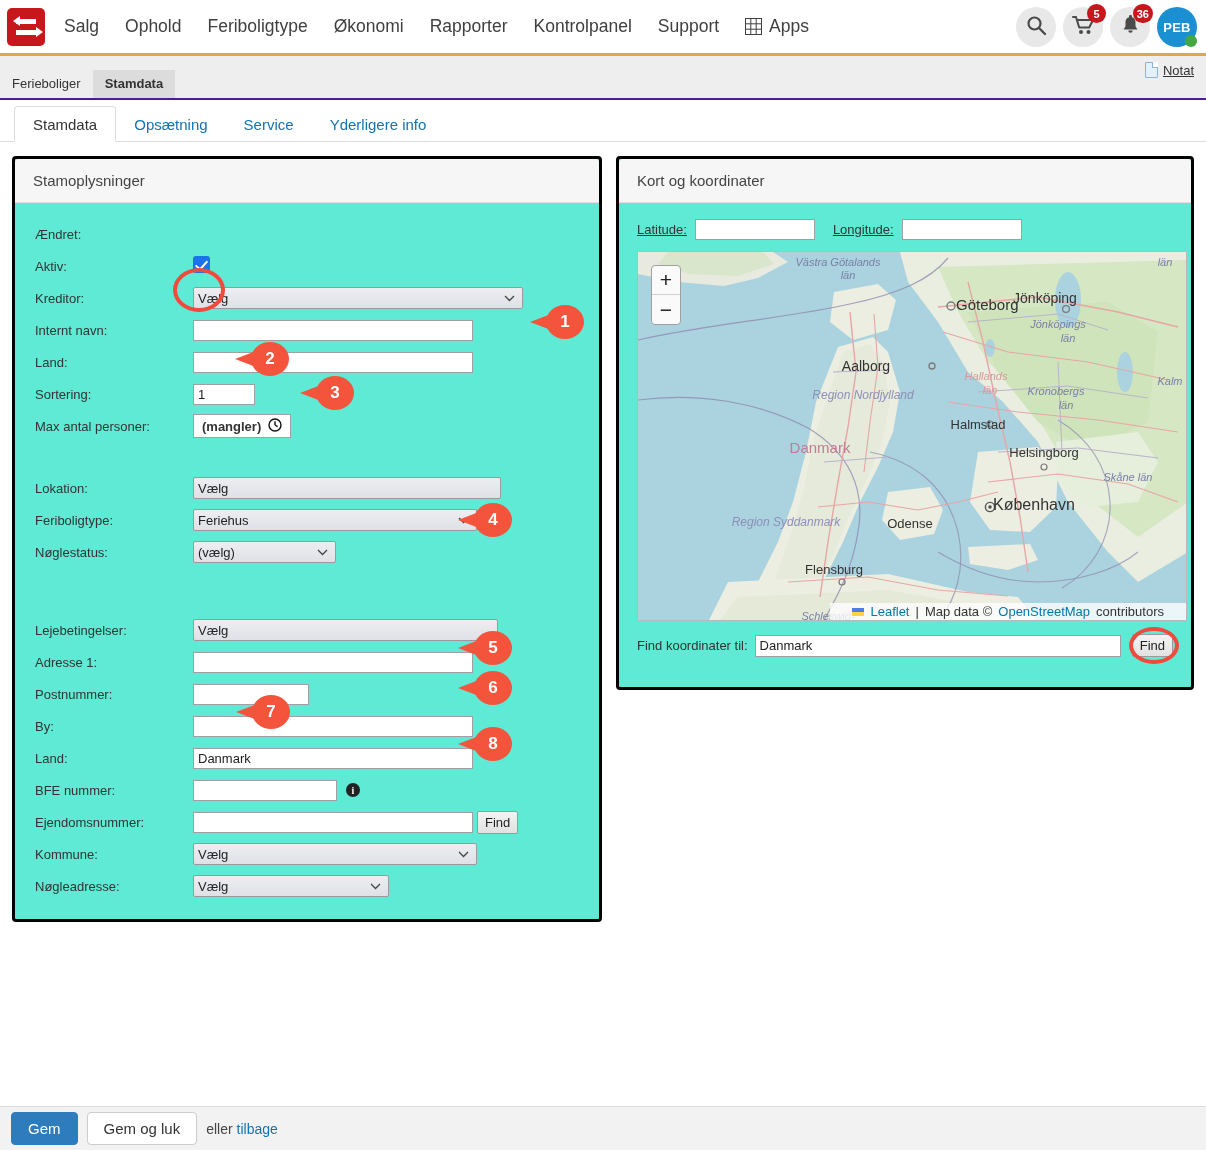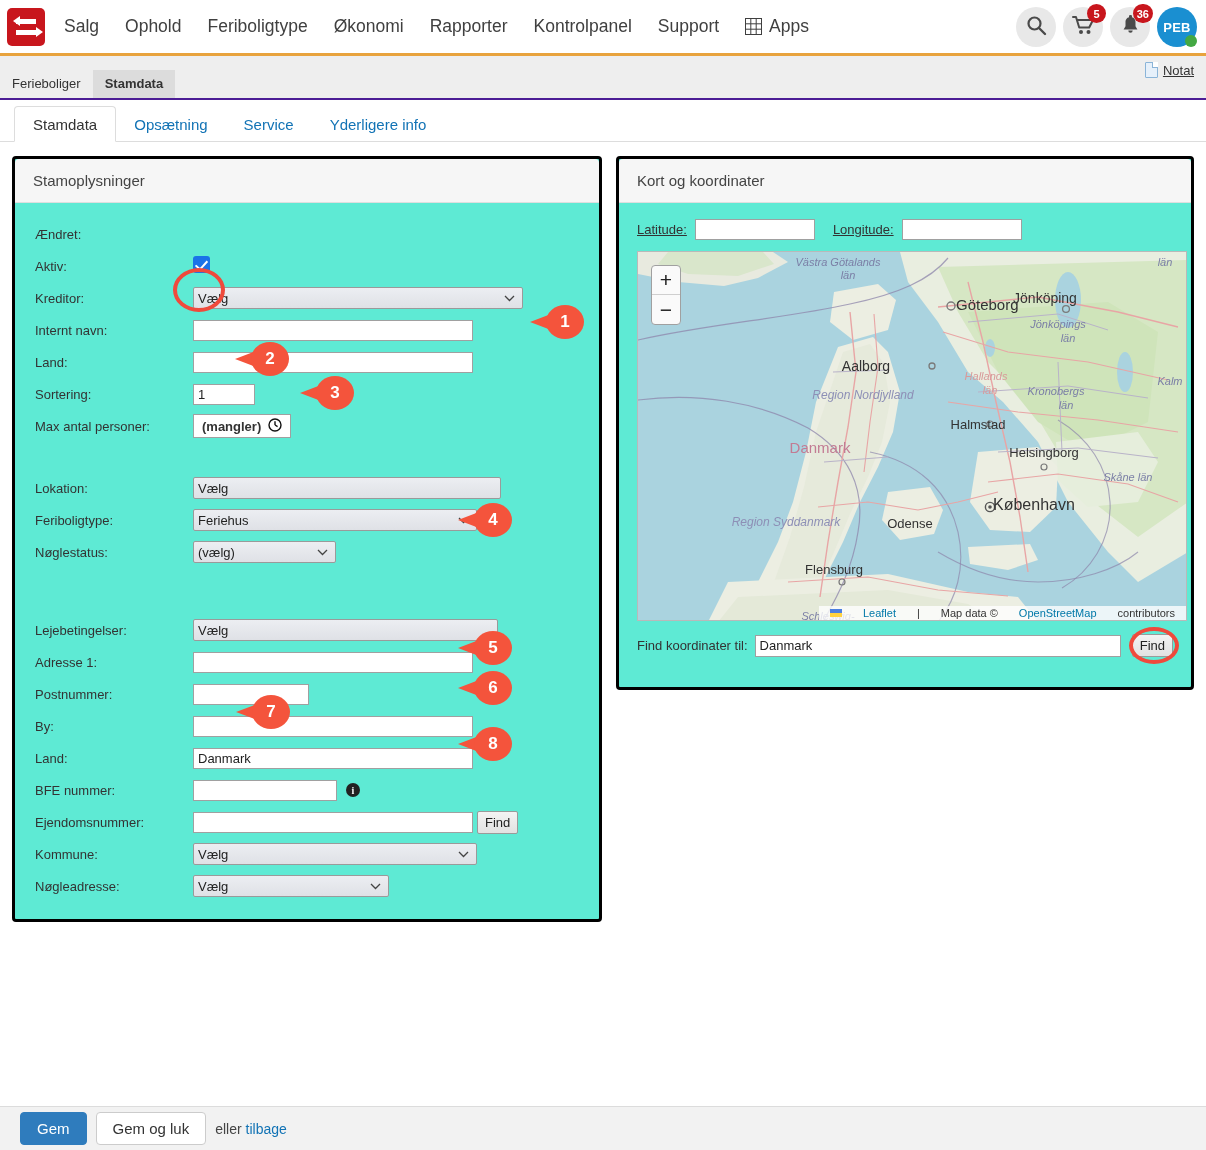--- a/index.html
+++ b/index.html
@@ -120,31 +120,31 @@
   .coordrow input { width:120px; }
   .mapbox { width:550px; height:370px; border:1px solid #b9b9b9; position:relative;
      overflow:hidden; background:#aad3df; }
   .mapsvg { position:absolute; left:0; top:0; }
   .zoomctl { position:absolute; left:13px; top:13px; width:30px; background:#fafafa;
      border:1px solid #a0a0a0; border-radius:4px; z-index:5; }
   .zoomctl div { height:29px; display:flex; align-items:center; justify-content:center;
      font-size:21px; color:#222; cursor:pointer; }
   .zoomctl div:first-child { border-bottom:1px solid #cfcfcf; }
   .attrib { position:absolute; right:0; bottom:0; background:rgba(255,255,255,.78);
-     font-size:11px; padding:1px 11px; z-index:5; display:flex; align-items:center; gap:21px; }
+     font-size:13px; padding:1px 22px; z-index:5; display:flex; align-items:center; gap:6px; }
   .attrib a { color:#0078a8; text-decoration:none; }
   .leafflag { display:inline-block; width:12px; height:8px;
      background:linear-gradient(#4c7fe0 0 50%, #ffd23f 50% 100%); }
   .findrow { display:flex; align-items:center; gap:7px; margin-top:13px; font-size:13px; position:relative; }
   .findrow input { flex:1; height:22px; }
 
   
   .footer { position:absolute; left:0; bottom:0; width:1206px; height:44px;
      background:#f2f2f2; border-top:1px solid #dcdcdc; display:flex; align-items:center;
-     padding-left:20px; gap:9px; }
+     padding-left:11px; gap:9px; }
   .btn-primary { background:#2f7cbd; color:#fff; border:1px solid #2f7cbd; border-radius:4px;
      font-size:15px; padding:7px 16px; cursor:pointer; font-family:"Liberation Sans", sans-serif; }
   .btn-default { background:#fff; color:#333; border:1px solid #ccc; border-radius:4px;
      font-size:15px; padding:7px 16px; cursor:pointer; font-family:"Liberation Sans", sans-serif; }
   .eller { font-size:14px; color:#444; }
   .eller a { color:#1273b5; text-decoration:none; }
 </style>
 </head>
 <body>
 

